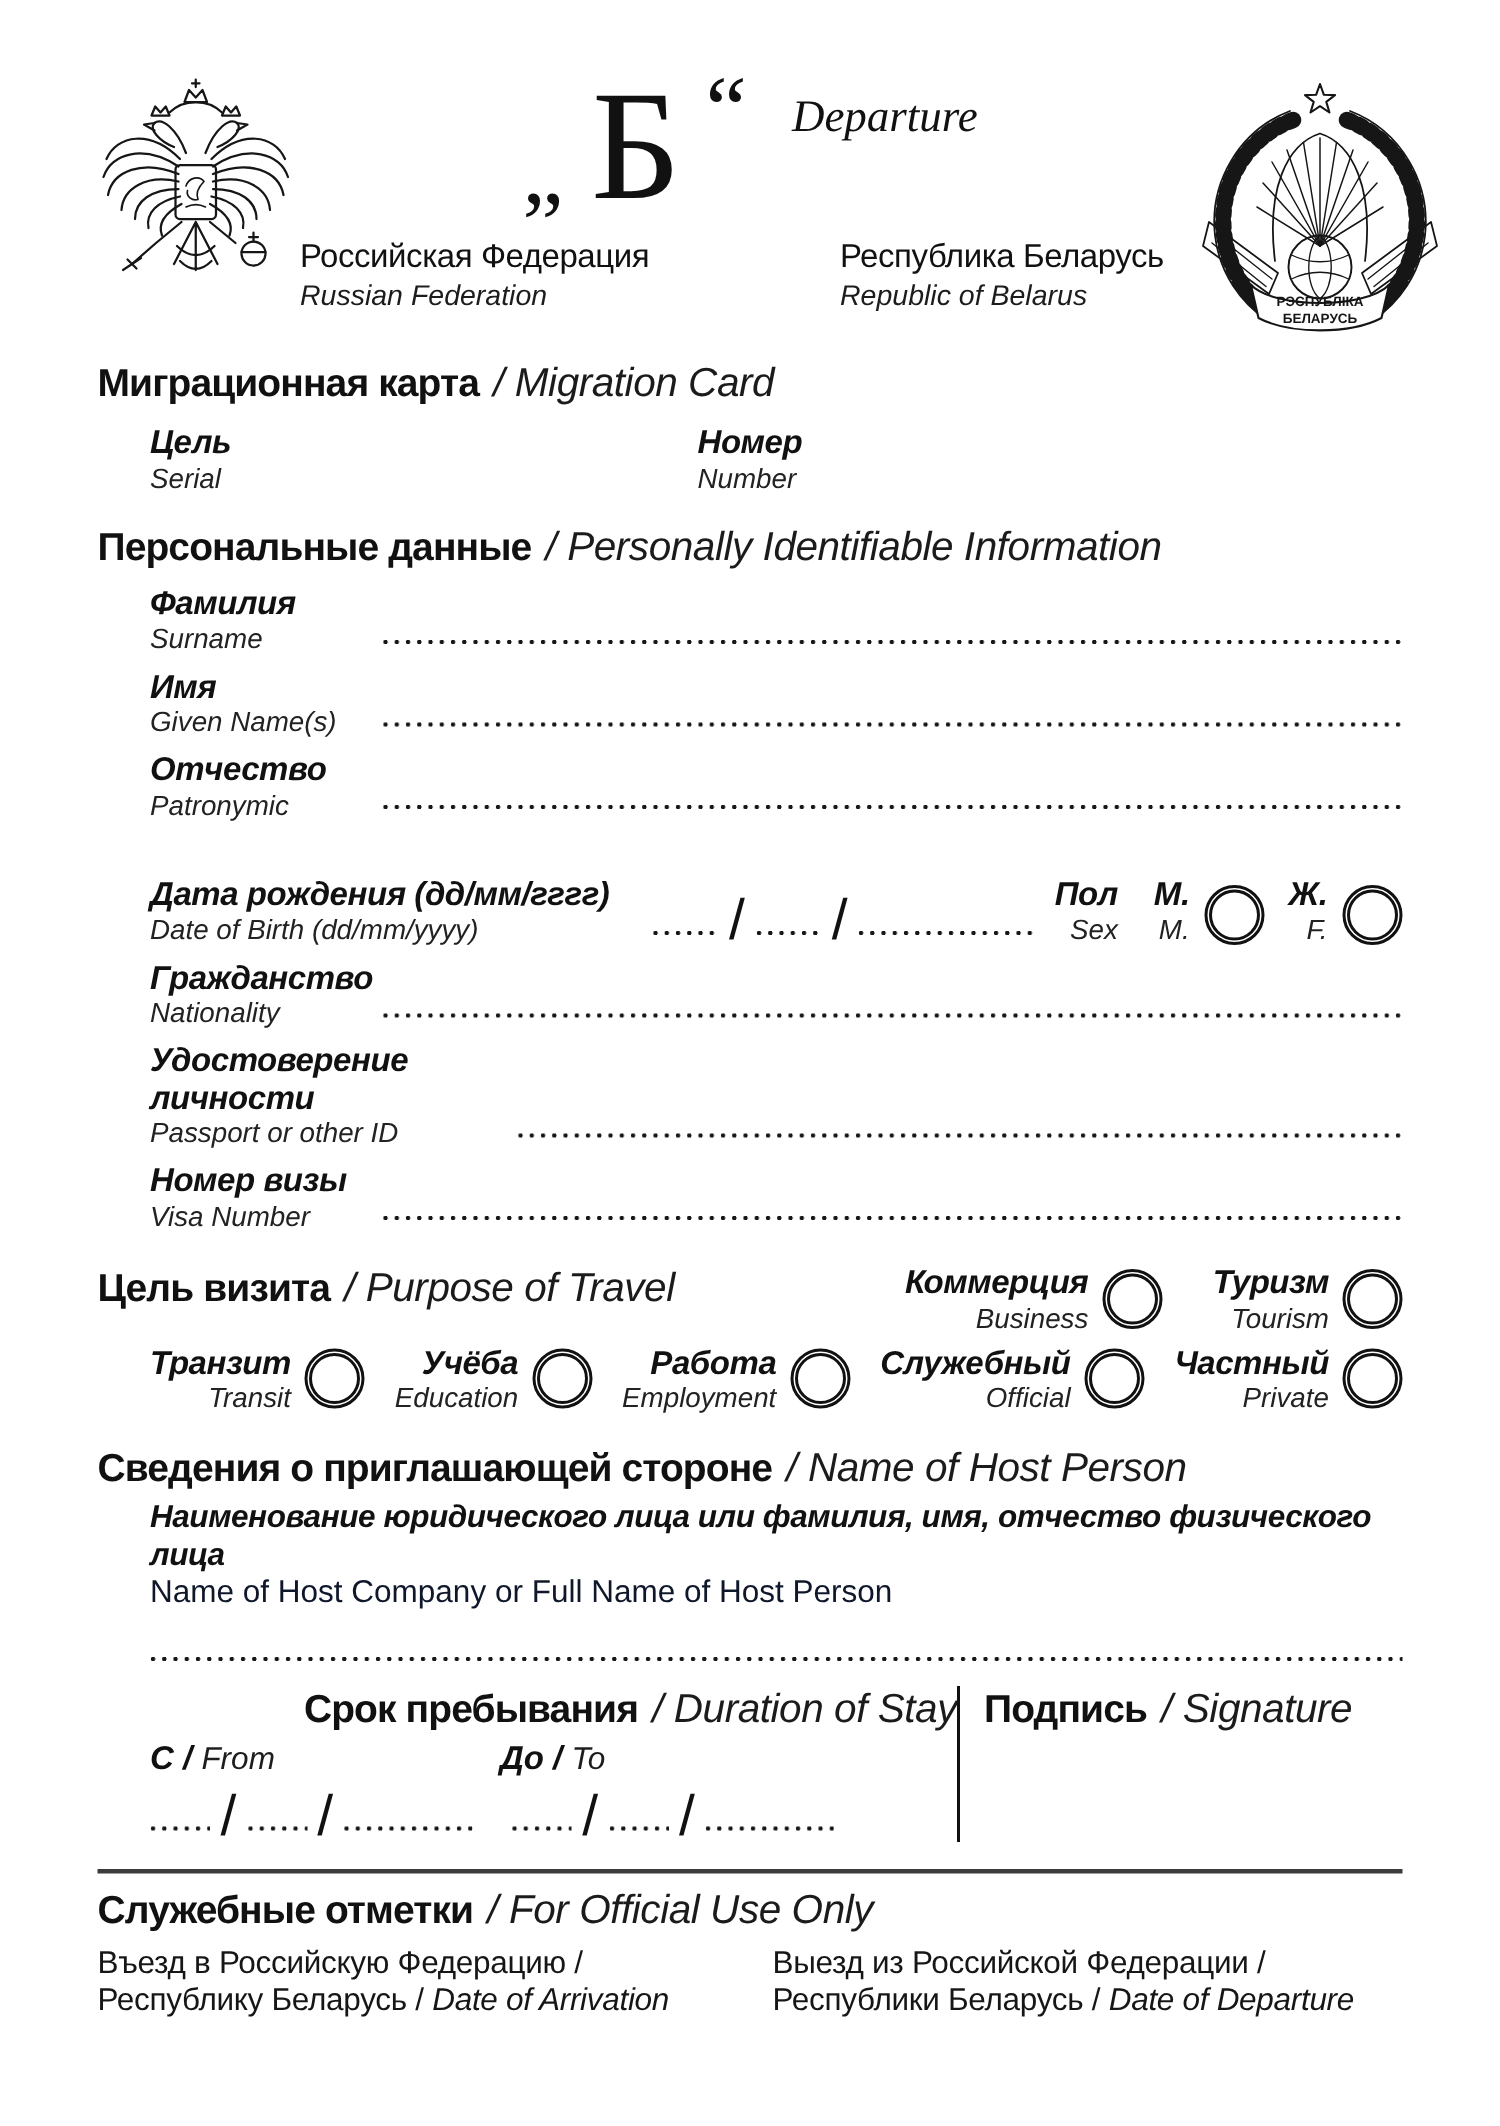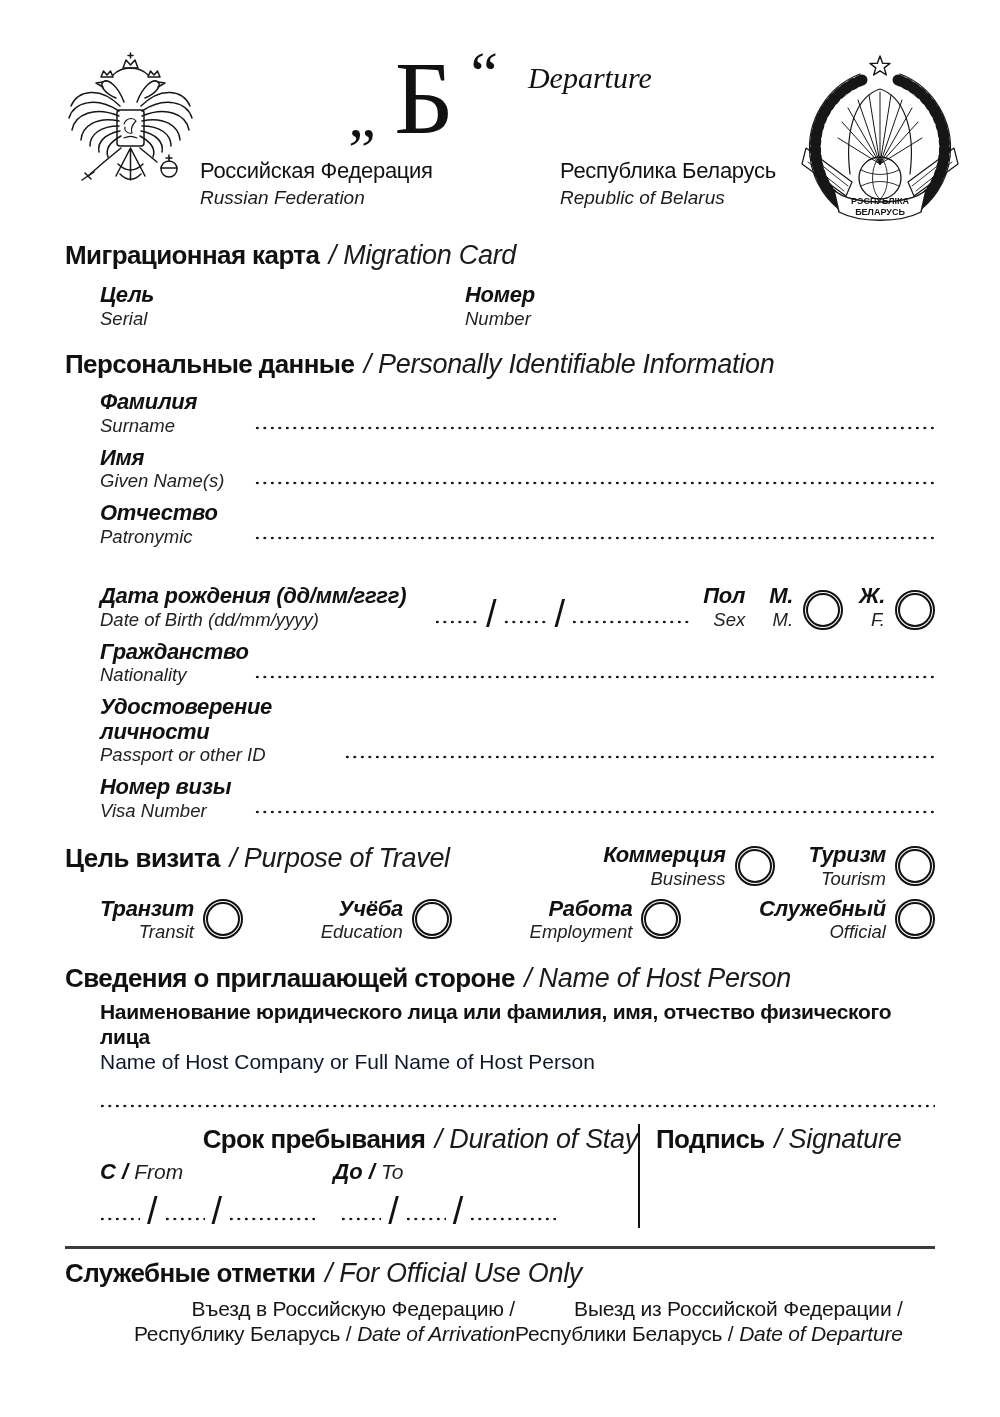--- a/index.html
+++ b/index.html
@@ -75,42 +75,42 @@
   .purpose-head { display:flex; align-items:flex-start; margin-top:22px; }
   .purpose-head .sec-title { flex:1; }
   .opt { display:flex; align-items:center; gap:9px; }
   .opt-lbls { text-align:right; }
   .purpose-row1 { display:flex; gap:34px; }
   .purpose-row2 { display:flex; justify-content:space-between; margin-top:7px; padding-left:35px; }
 
   
   .host-title { margin-top:20px; }
   .host-sub { padding-left:35px; margin-top:6px; }
-  .host-sub .ru { font-size:21px; font-weight:bold; letter-spacing:-0.3px; line-height:1.18; }
+  .host-sub .ru { font-size:21px; font-weight:bold; font-style:italic; letter-spacing:-0.3px; line-height:1.18; }
   .host-sub .en { font-size:21px; color:#0f172a; line-height:1.18; }
   .host-dots { margin-top:30px; margin-left:35px; }
 
   
   .stay-row { display:flex; margin-top:16px; }
   .stay-left { width:573px; flex:none;text-align:right; }
   .stay-divider { border-left:2px solid #111; }
   .sig-block { padding-left:16px; flex:1; }
   .fromto-row { display:flex; margin-top:4px; padding-left:35px; }
   .fromto { font-size:22px; }
   .fromto .r { font-weight:bold; font-style:italic; }
   .fromto .e { font-style:italic; font-weight:normal; color:#1d1d1d; font-size:21px; }
   .fromto.to { margin-left:150px; }
   .stay-dates { display:flex; gap:26px; padding-left:35px; margin-top:10px; }
   .stay-dates .dseg.s1 { width:40px; } .stay-dates .dseg.s2 { width:40px; } .stay-dates .dseg.s3 { width:86px; }
   .sig-area { height:70px; }
 
   
   .rule { margin-top:18px; border-top:3px solid #3c3c3c; }
   .official-title { margin-top:9px; }
-  .official-cols { display:flex; margin-top:7px;text-align:right; }
+  .official-cols { display:flex; margin-top:7px; }
   .ocol { font-size:21px; line-height:1.22; letter-spacing:-0.2px; color:#161616; }
   .ocol.left { width:450px; flex:none; }
   .ocol .en { font-style:italic; }
 </style>
 </head>
 <body>
 
 <div class="page">
 
   <div class="header">
@@ -366,20 +366,27 @@
         </div>
         <div class="radio"></div>
       </div>
       <div class="opt">
         <div class="opt-lbls">
           <div class="lbl-ru">Служебный</div>
           <div class="lbl-en">Official</div>
         </div>
         <div class="radio"></div>
       </div>
+      <div class="opt">
+        <div class="opt-lbls">
+          <div class="lbl-ru">Частный</div>
+          <div class="lbl-en">Private</div>
+        </div>
+        <div class="radio"></div>
+      </div>
     </div>
 
     <div class="sec-title host-title">
       <span class="ru">Сведения о приглашающей стороне</span>
       <span class="en">/ Name of Host Person</span>
     </div>
     <div class="host-sub">
       <div class="ru">Наименование юридического лица или фамилия, имя, отчество физического лица</div>
       <div class="en">Name of Host Company or Full Name of Host Person</div>
     </div>

